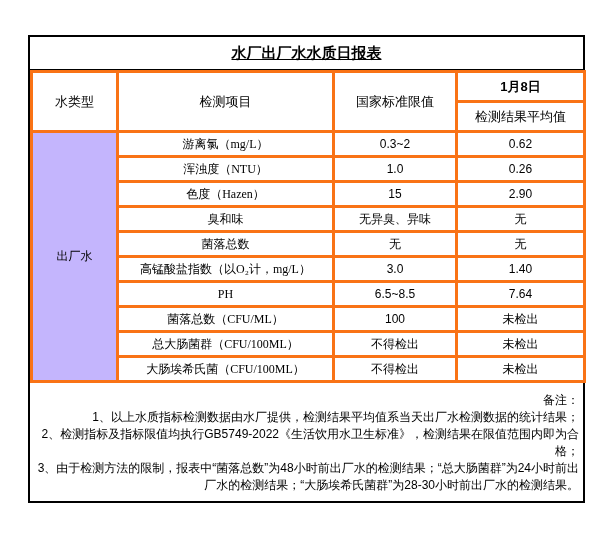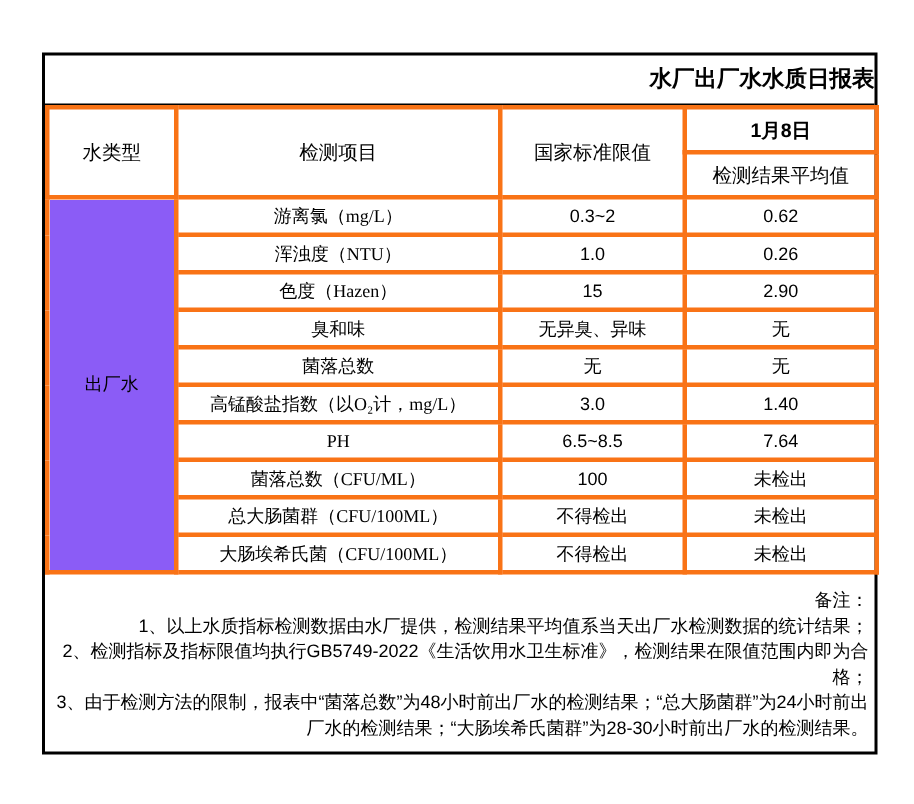--- a/index.html
+++ b/index.html
@@ -13,44 +13,45 @@
     position: absolute;
     left: 28px; top: 35px;
     width: 553px; height: 464px;
     border: 2px solid #000;
     background: #fff;
     box-sizing: content-box;
   }
   .title {
     height: 32px;
     line-height: 32px;
-    text-align: right;
+    text-align: center;
     font-weight: bold;
     font-size: 15px;
     border-bottom: 1px solid #000;
+    text-decoration: underline;
   }
   table.report {
     border-collapse: collapse;
     table-layout: fixed;
     width: 100%;
   }
   table.report td {
     border: 3px solid #f97316;
     font-size: 12px;
     text-align: center;
     vertical-align: middle;
     padding: 0 2px;
     overflow: hidden;
     white-space: nowrap;
   }
   table.report tr.hdr-row td { height: 27px; font-size: 13px; }
   td.date-cell { font-weight: bold; font-size: 14px; }
   table.report tr.data-row td { height: 22px; }
   td.watertype {
-    background: #8b5cf6;
+    background: #c4b5fd;
     font-size: 13px;
   }
   td.item-cell { text-align: left; padding-left: 3px; font-family: Liberation Serif, serif; }
   .notes {
     padding: 9px 4px 0 4px;
     font-size: 12px;
     line-height: 1.42;
     text-align: left;
   }
   .notes div { margin: 0; text-align: right; }

